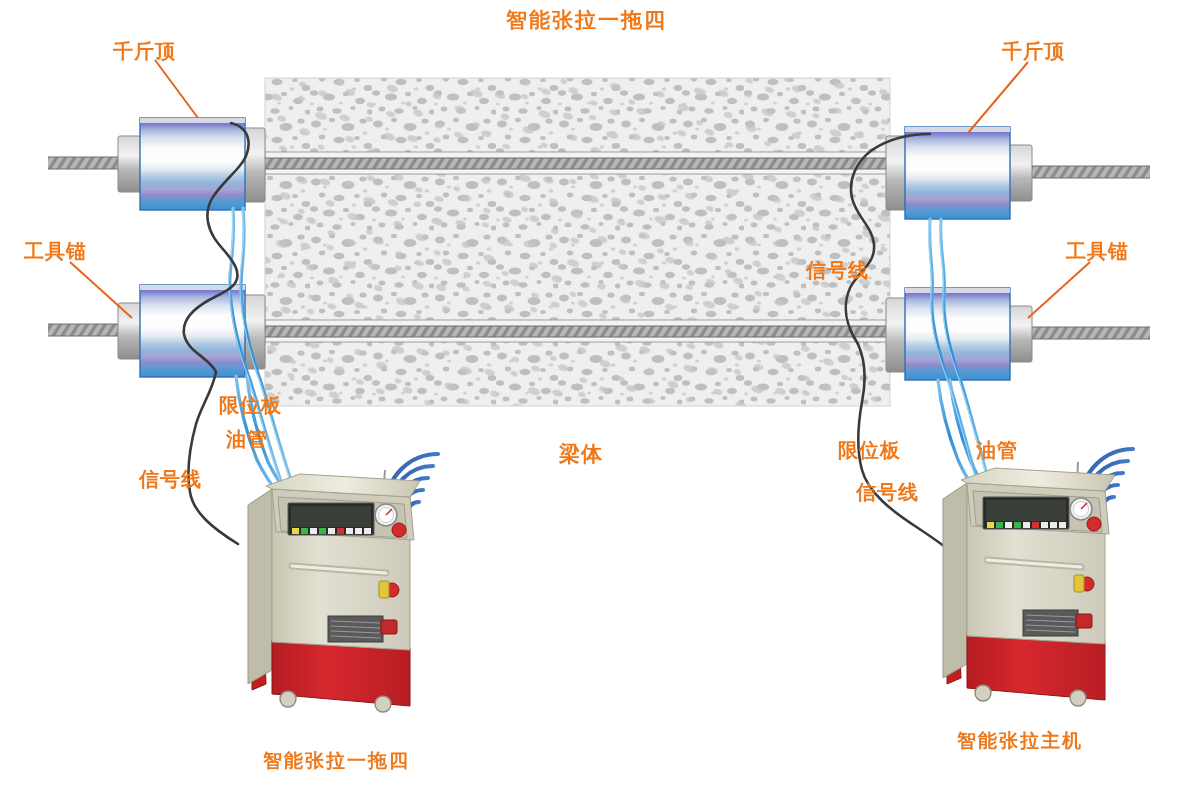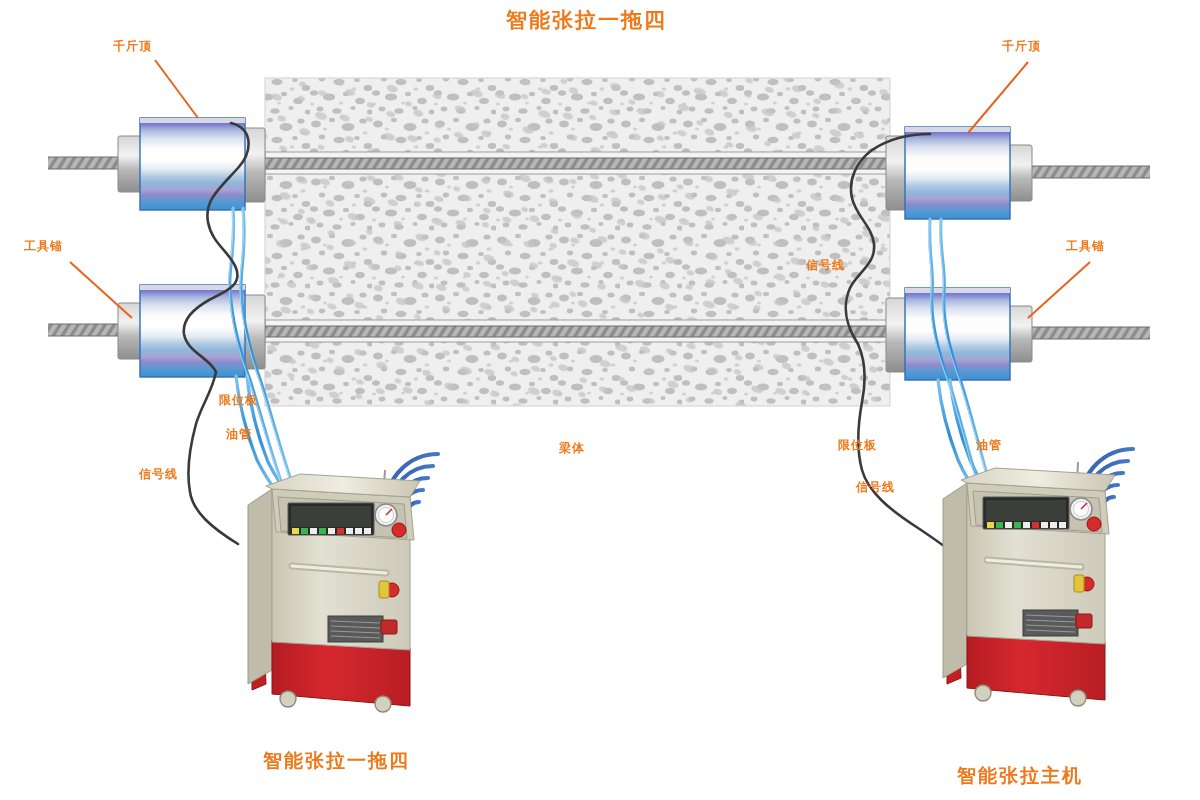--- a/index.html
+++ b/index.html
@@ -30,25 +30,25 @@
     font-weight: bold;
     white-space: nowrap;
     letter-spacing: 1px;
     user-select: none;
   }
   .lbl-title {
     font-size: 21px;
     letter-spacing: 2px;
   }
   .lbl-anno {
-    font-size: 12px;
+    font-size: 20px;
     font-family: Liberation Mono, monospace;
   }
   .lbl-mid {
-    font-size: 12px;
+    font-size: 21px;
   }
   .lbl-foot {
     font-size: 19px;
     letter-spacing: 2px;
   }
 </style>
 </head>
 <body>
 
 <div id="stage">
@@ -417,15 +417,15 @@
   <div class="lbl lbl-anno" style="left:1066px; top:238px;">工具锚</div>
 
   <div class="lbl lbl-anno" style="left:838px; top:437px;">限位板</div>
 
   <div class="lbl lbl-anno" style="left:856px; top:479px;">信号线</div>
 
   <div class="lbl lbl-anno" style="left:976px; top:437px;">油管</div>
 
   <div class="lbl lbl-foot" style="left:263px; top:748px;">智能张拉一拖四</div>
 
-  <div class="lbl lbl-foot" style="left:957px; top:763px;">智能张拉主机</div>
+  <div class="lbl lbl-foot" style="left:957px; top:728px;">智能张拉主机</div>
 
 </div>
 
 </body></html>

